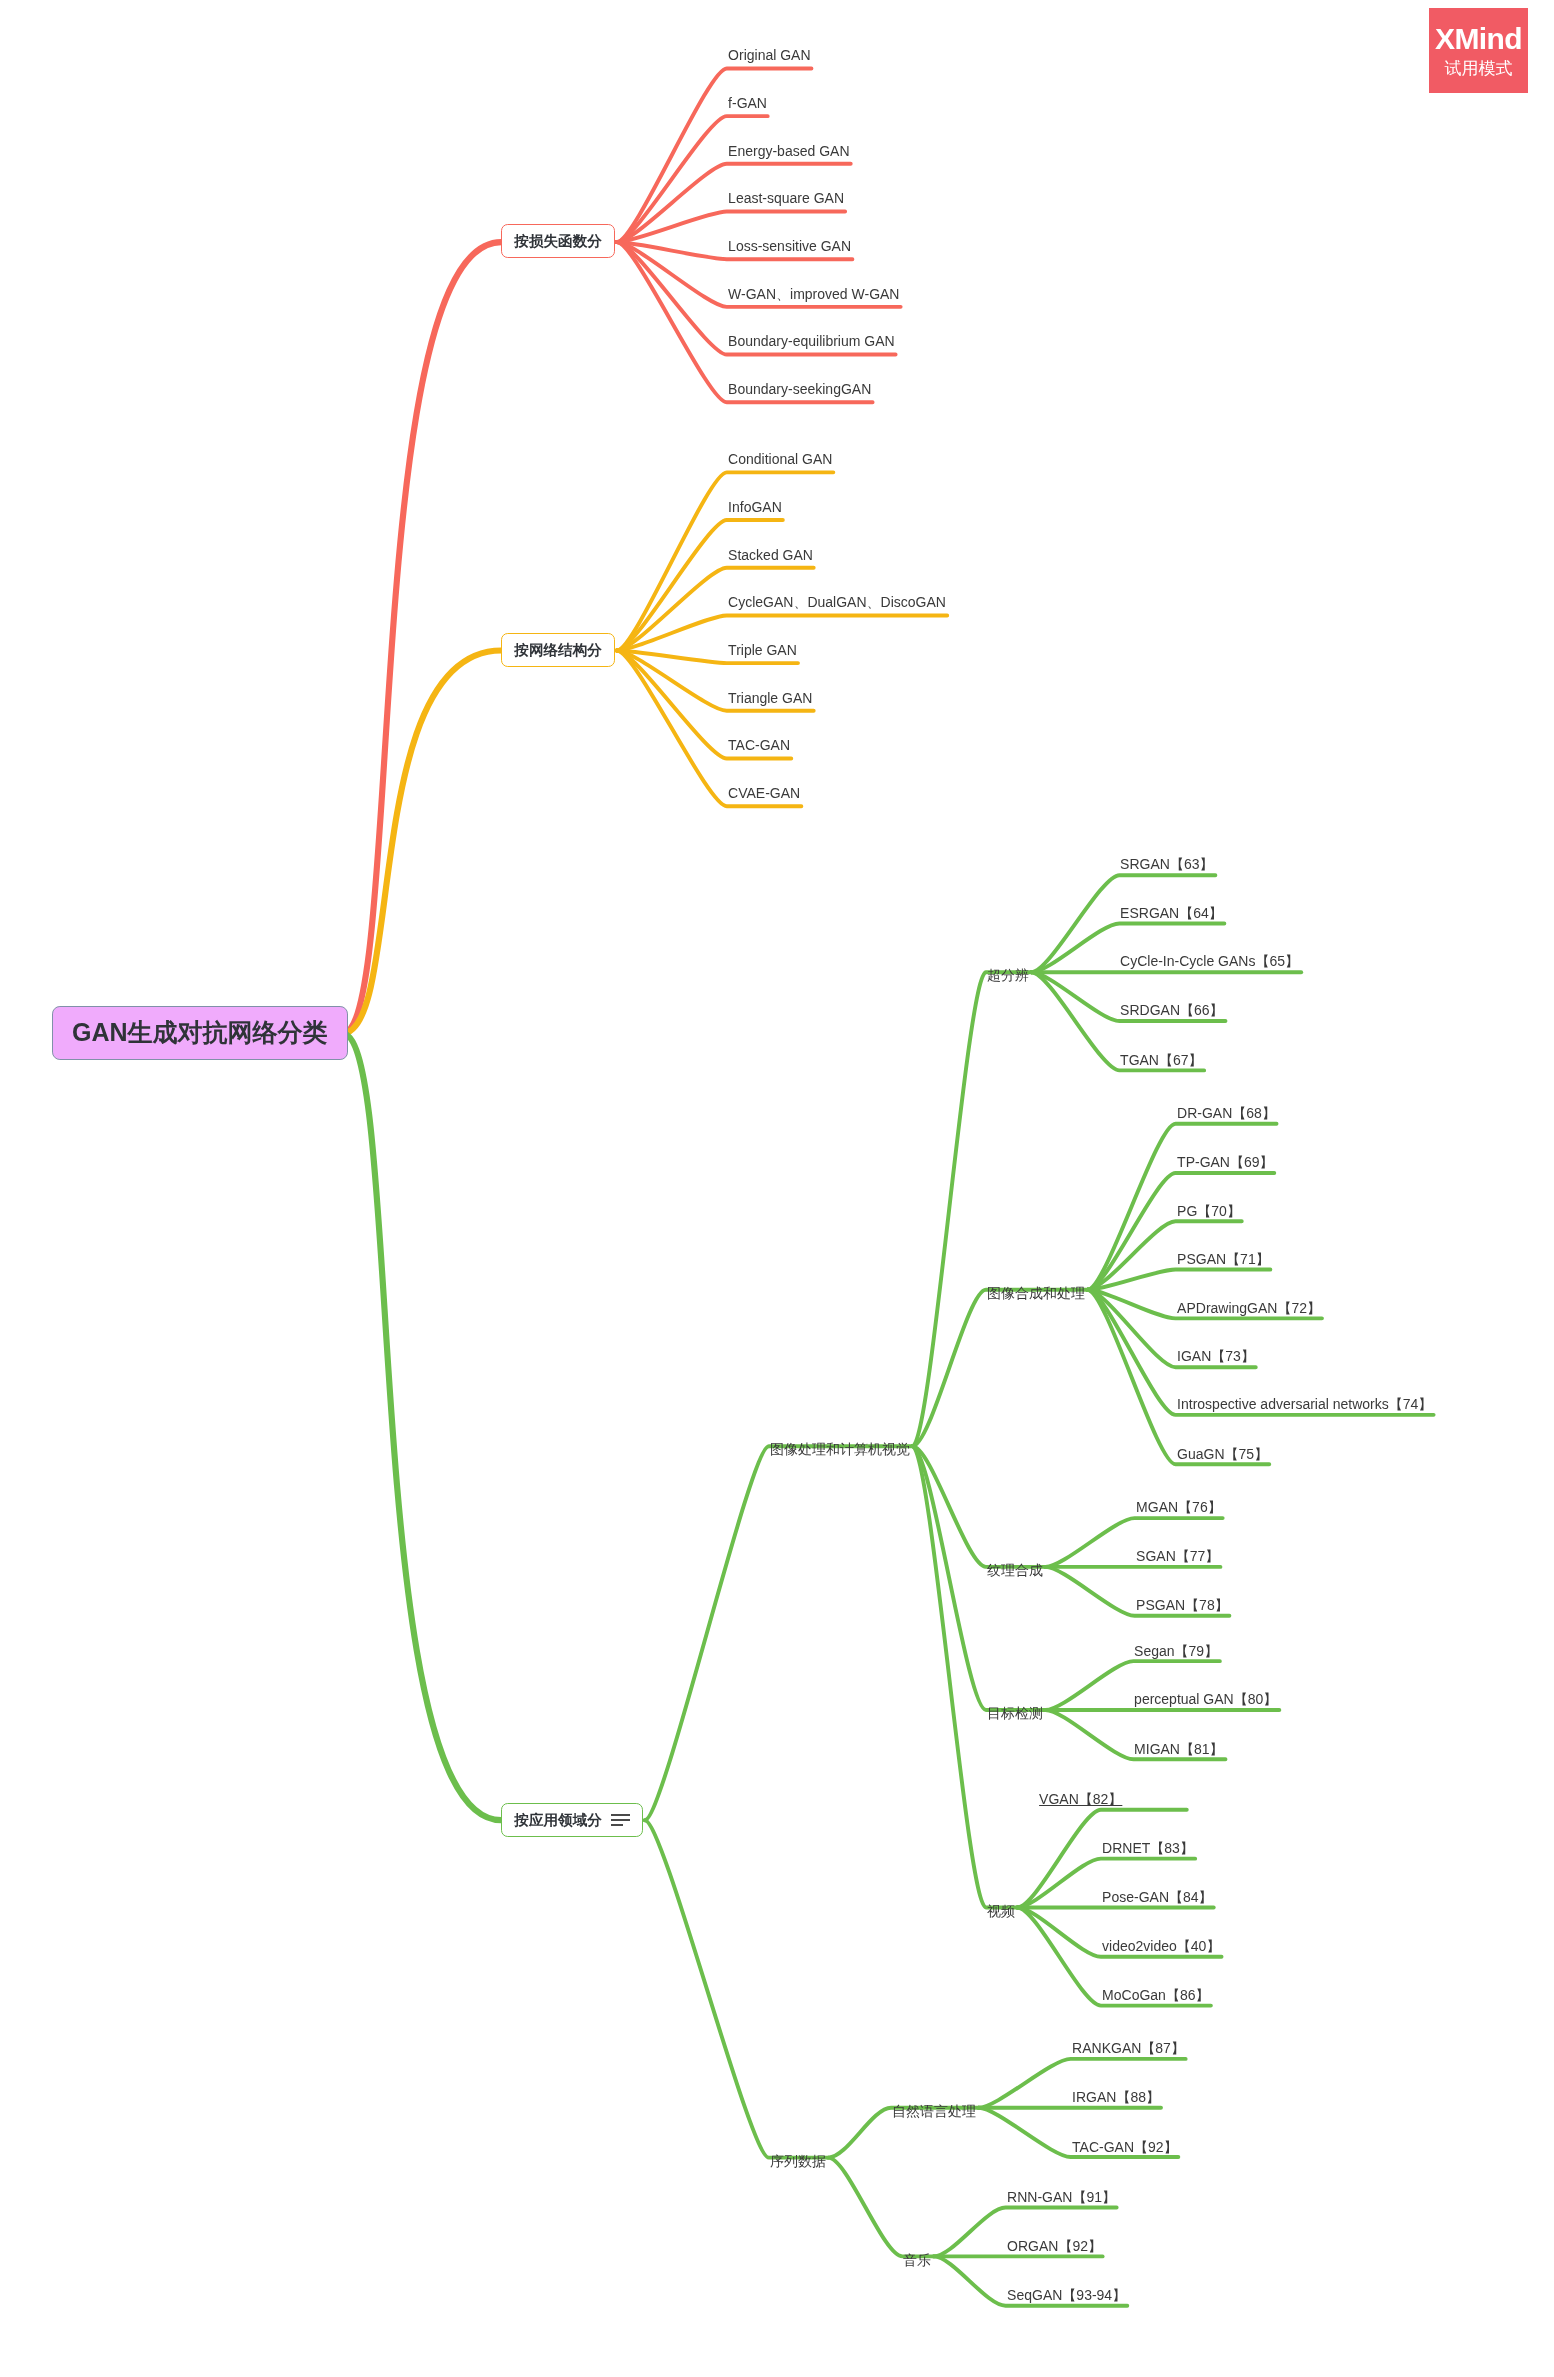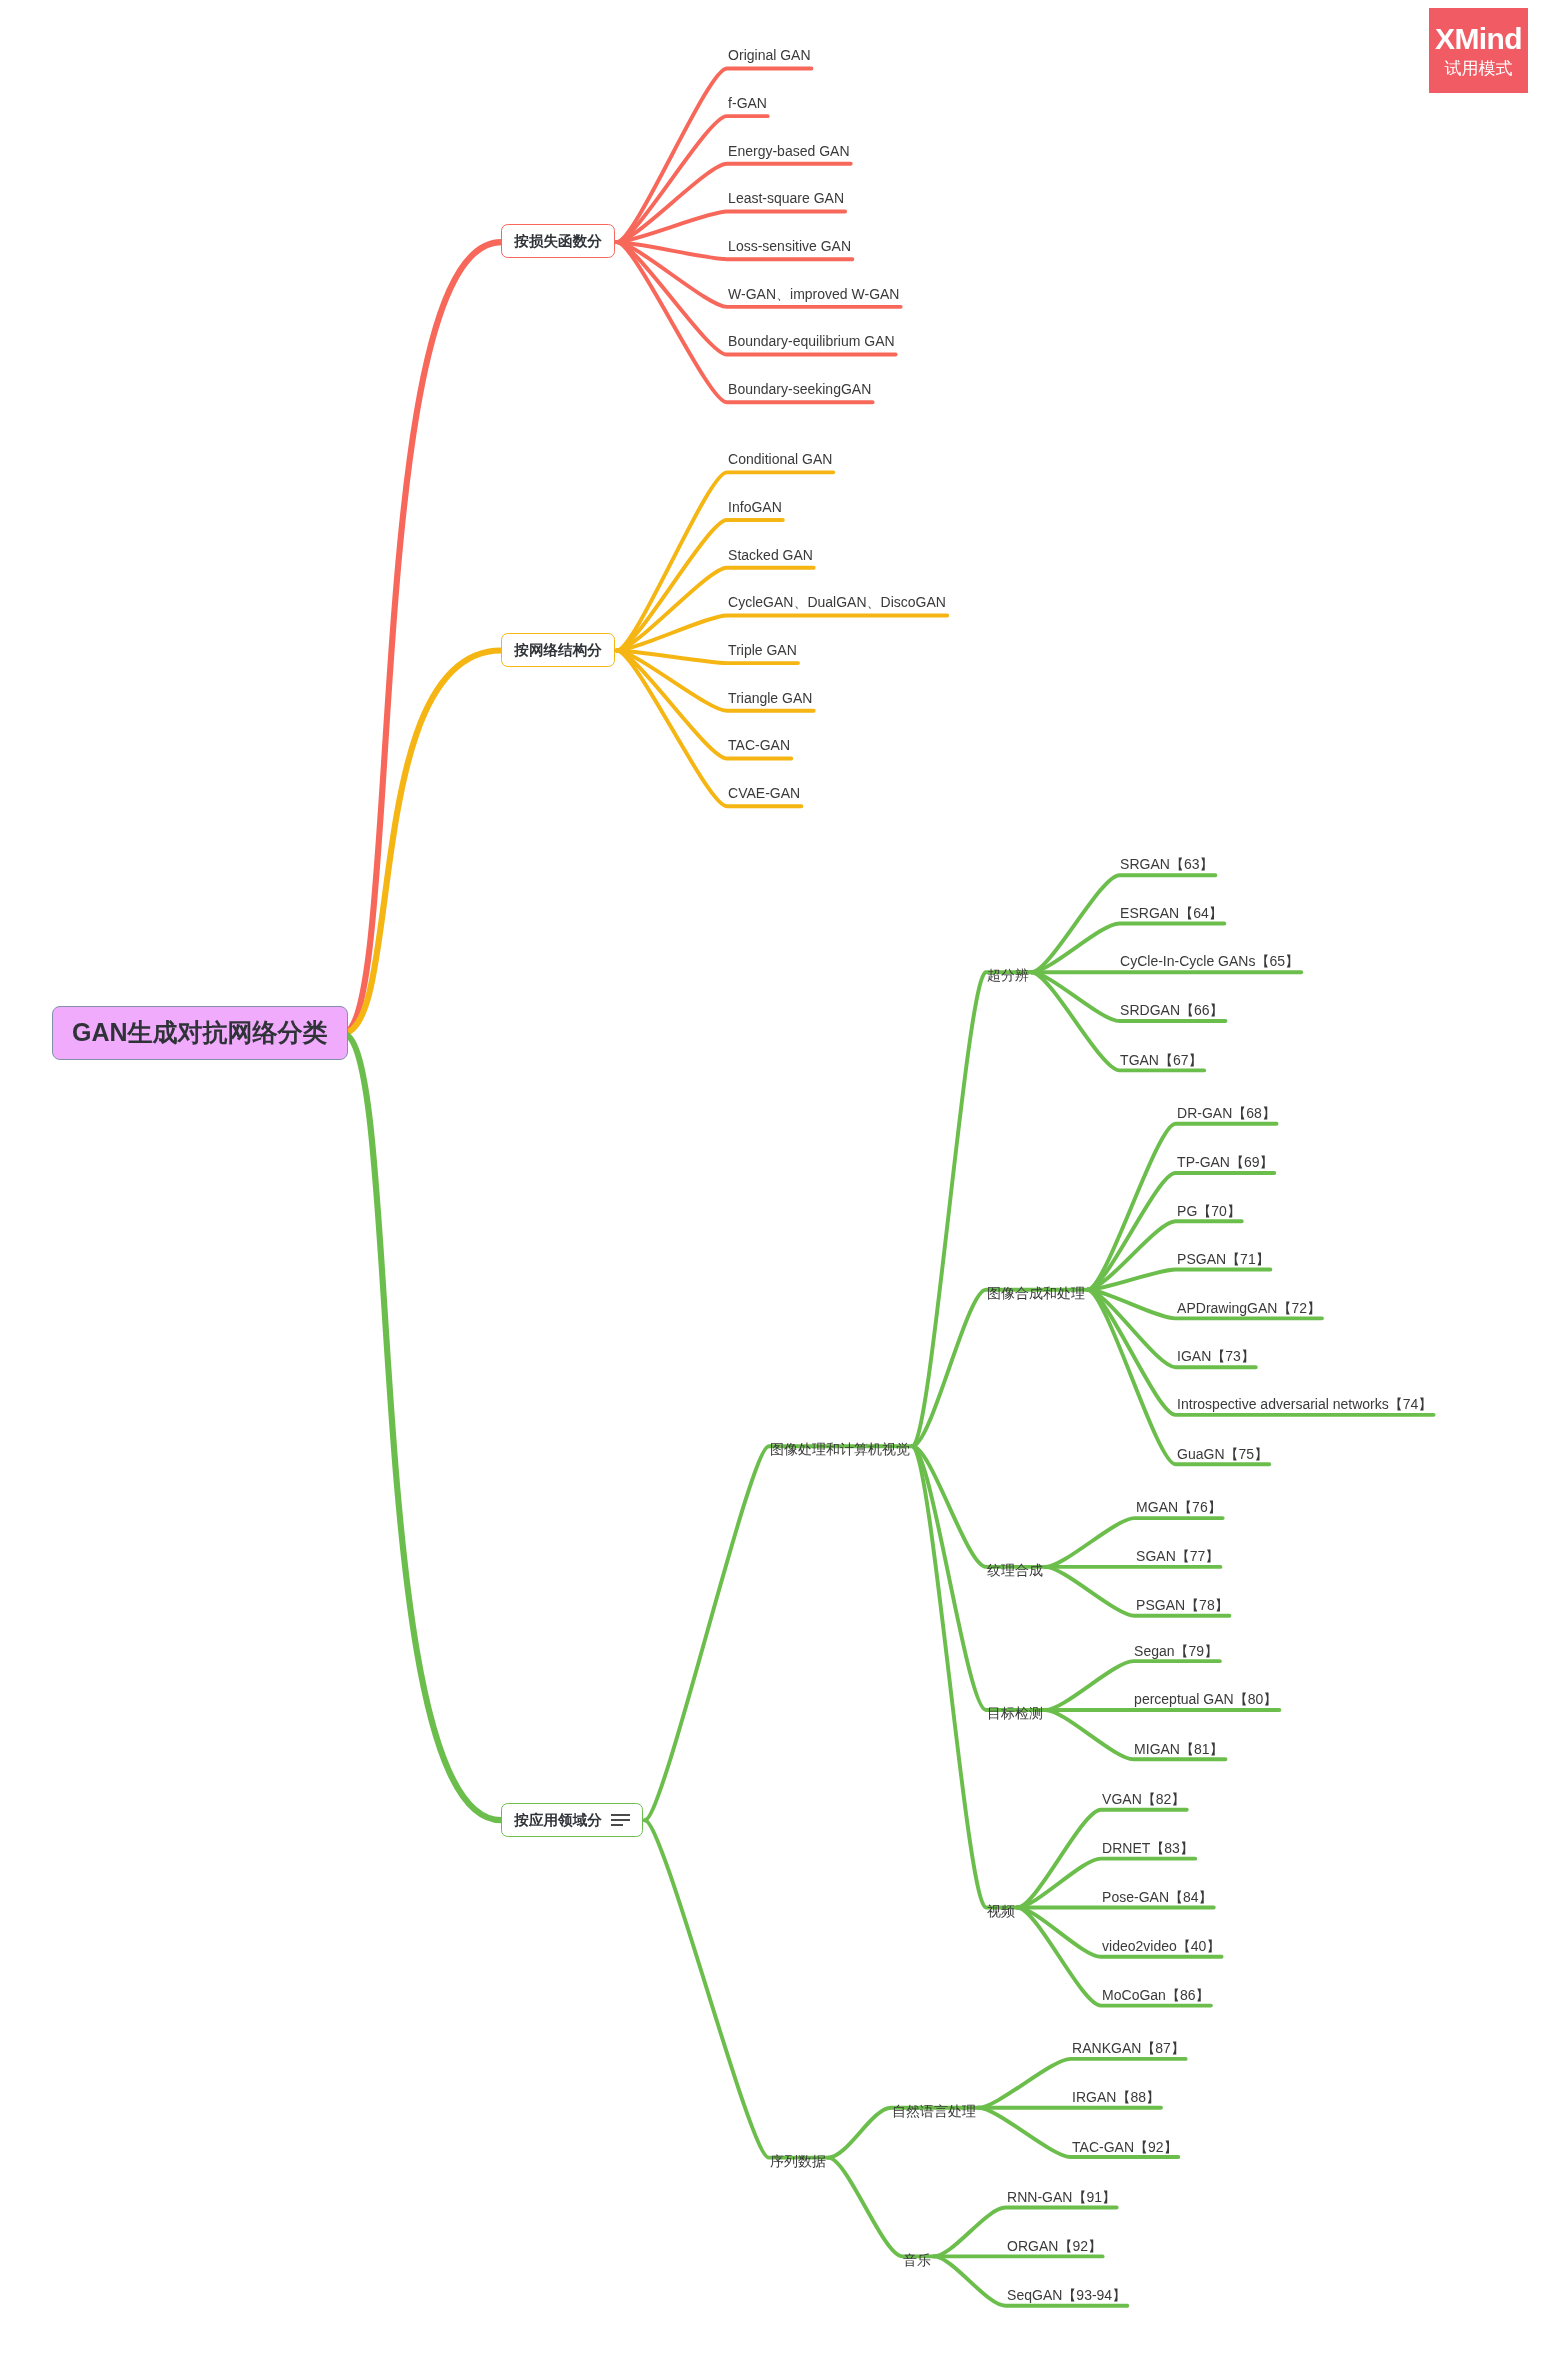--- a/index.html
+++ b/index.html
@@ -174,21 +174,21 @@
       <div class="node leaf" style="left: 1176px; top: 1447px;"><span>GuaGN【75】</span></div>
       <div class="node branchlabel" style="left: 986px; top: 1547px;"><span>纹理合成</span></div>
       <div class="node leaf" style="left: 1135px; top: 1500px;"><span>MGAN【76】</span></div>
       <div class="node leaf" style="left: 1135px; top: 1549px;"><span>SGAN【77】</span></div>
       <div class="node leaf" style="left: 1135px; top: 1598px;"><span>PSGAN【78】</span></div>
       <div class="node branchlabel" style="left: 986px; top: 1690px;"><span>目标检测</span></div>
       <div class="node leaf" style="left: 1133px; top: 1644px;"><span>Segan【79】</span></div>
       <div class="node leaf" style="left: 1133px; top: 1692px;"><span>perceptual GAN【80】</span></div>
       <div class="node leaf" style="left: 1133px; top: 1742px;"><span>MIGAN【81】</span></div>
       <div class="node branchlabel" style="left: 986px; top: 1888px;"><span>视频</span></div>
-      <div class="node leaf" style="left: 1101px; top: 1792px;"><span>VGAN【82】</span></div>
+      <div class="node leaf" style="left: 1038px; top: 1792px; text-decoration: underline;"><span>VGAN【82】</span></div>
       <div class="node leaf" style="left: 1101px; top: 1841px;"><span>DRNET【83】</span></div>
       <div class="node leaf" style="left: 1101px; top: 1890px;"><span>Pose-GAN【84】</span></div>
       <div class="node leaf" style="left: 1101px; top: 1939px;"><span>video2video【40】</span></div>
       <div class="node leaf" style="left: 1101px; top: 1988px;"><span>MoCoGan【86】</span></div>
       <div class="node branchlabel" style="left: 769px; top: 2138px;"><span>序列数据</span></div>
       <div class="node branchlabel" style="left: 891px; top: 2088px;"><span>自然语言处理</span></div>
       <div class="node leaf" style="left: 1071px; top: 2041px;"><span>RANKGAN【87】</span></div>
       <div class="node leaf" style="left: 1071px; top: 2090px;"><span>IRGAN【88】</span></div>
       <div class="node leaf" style="left: 1071px; top: 2140px;"><span>TAC-GAN【92】</span></div>
       <div class="node branchlabel" style="left: 902px; top: 2237px;"><span>音乐</span></div>

